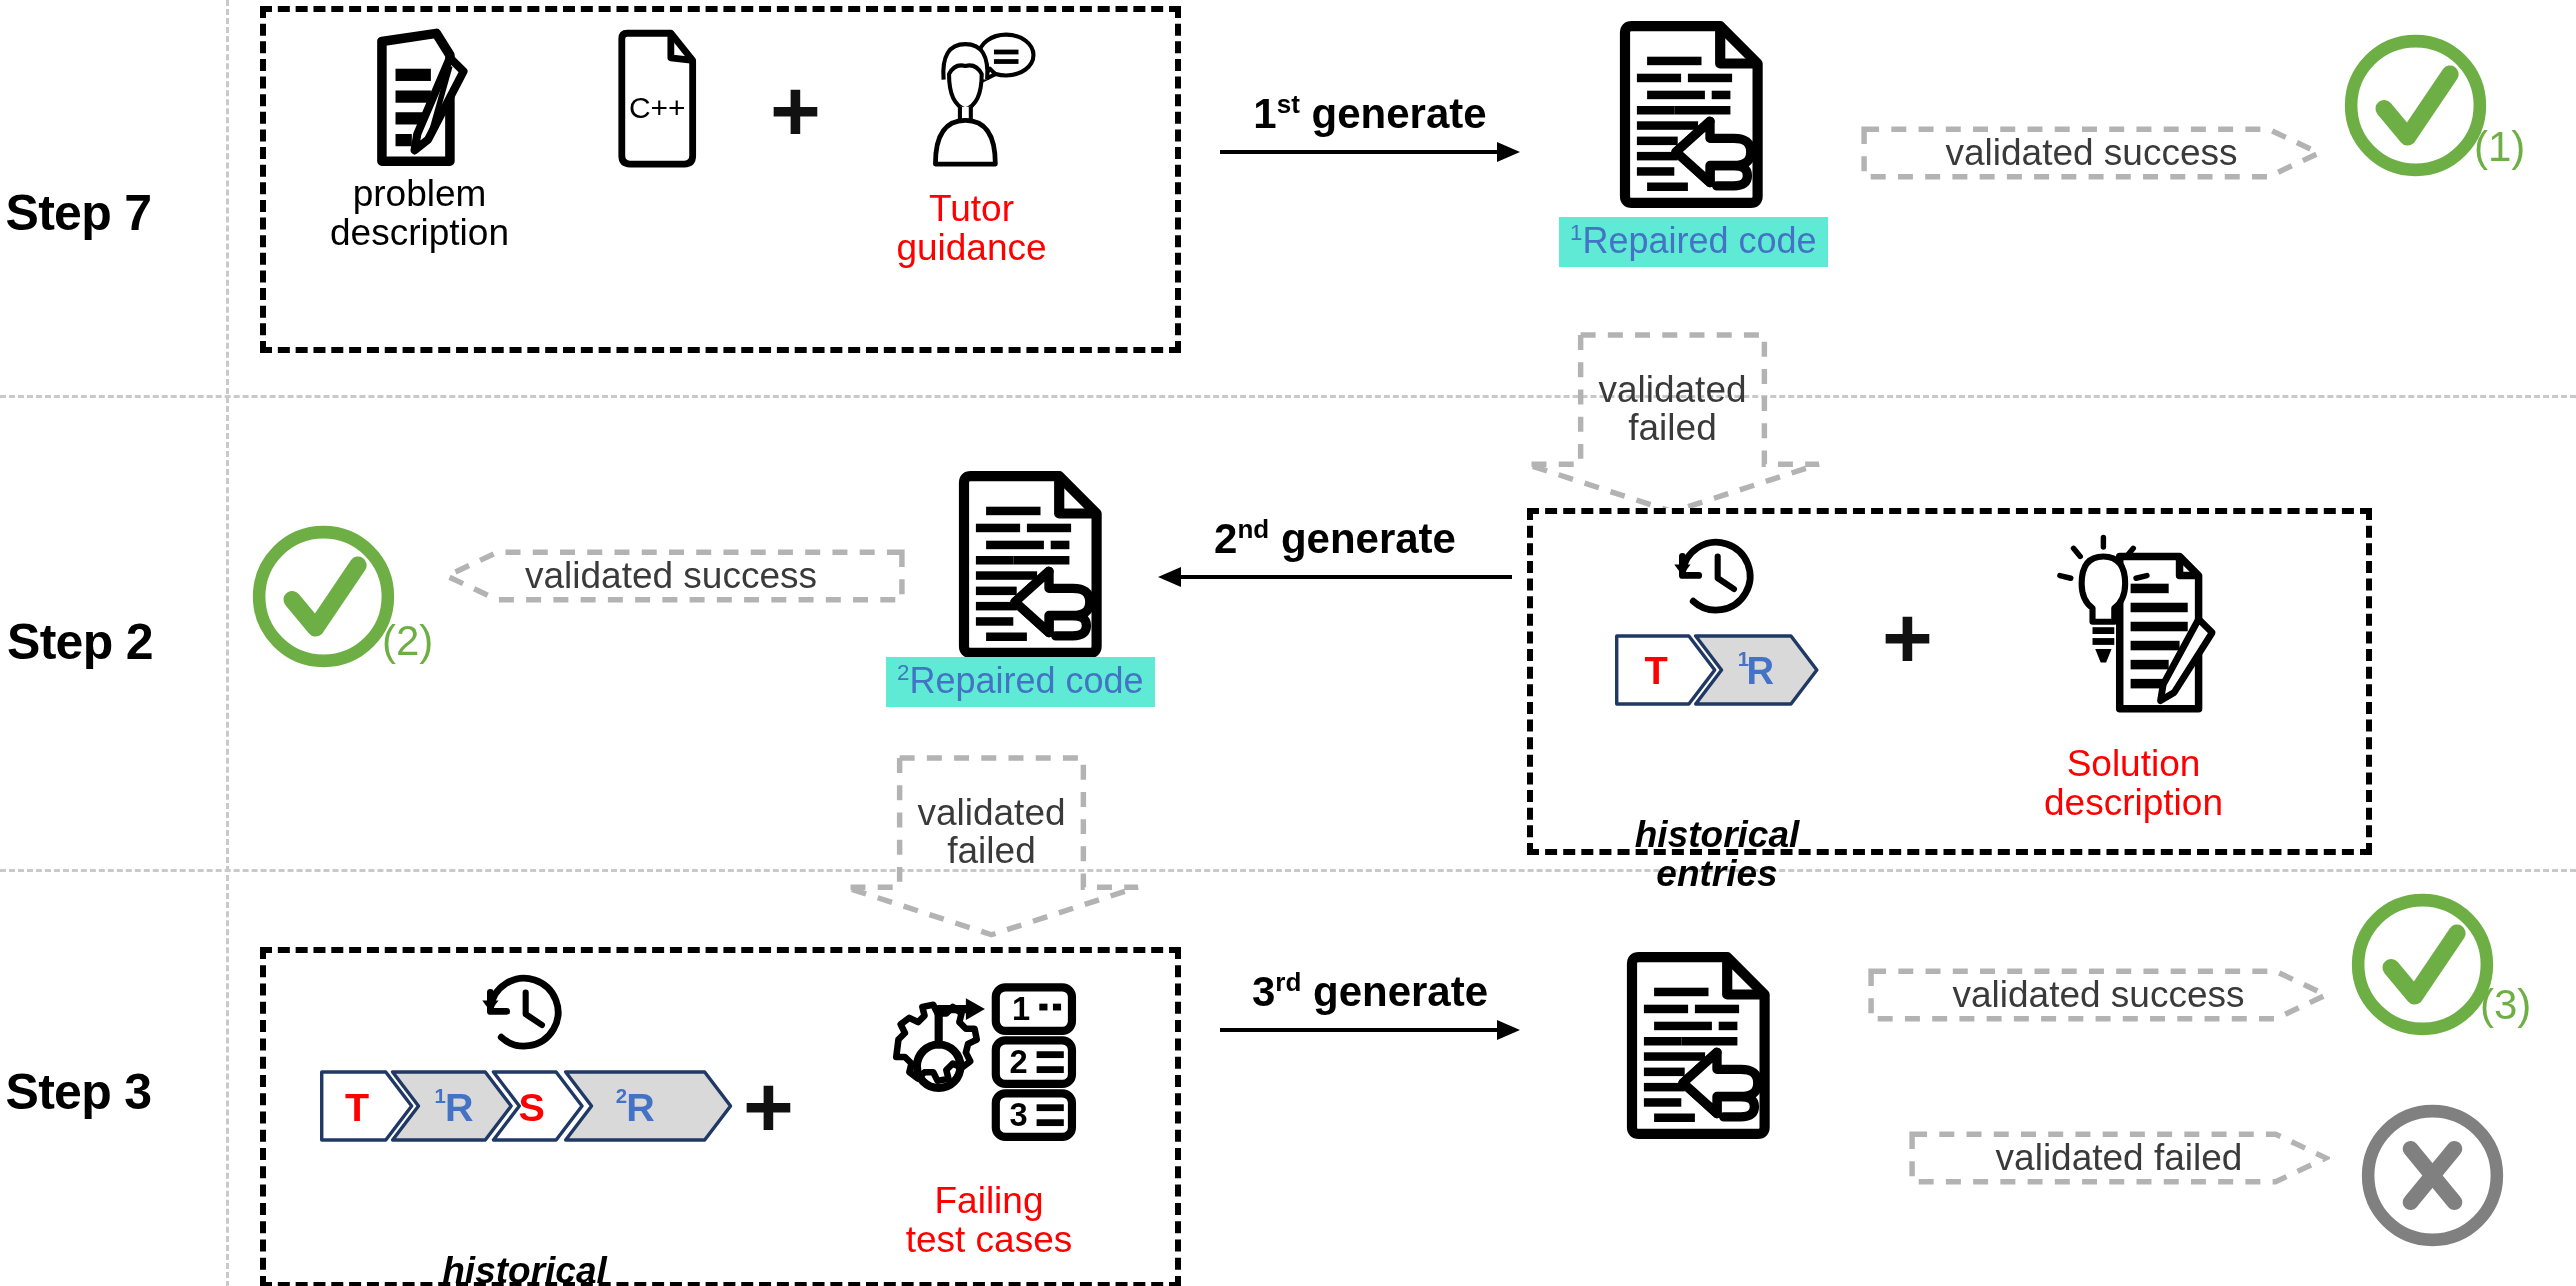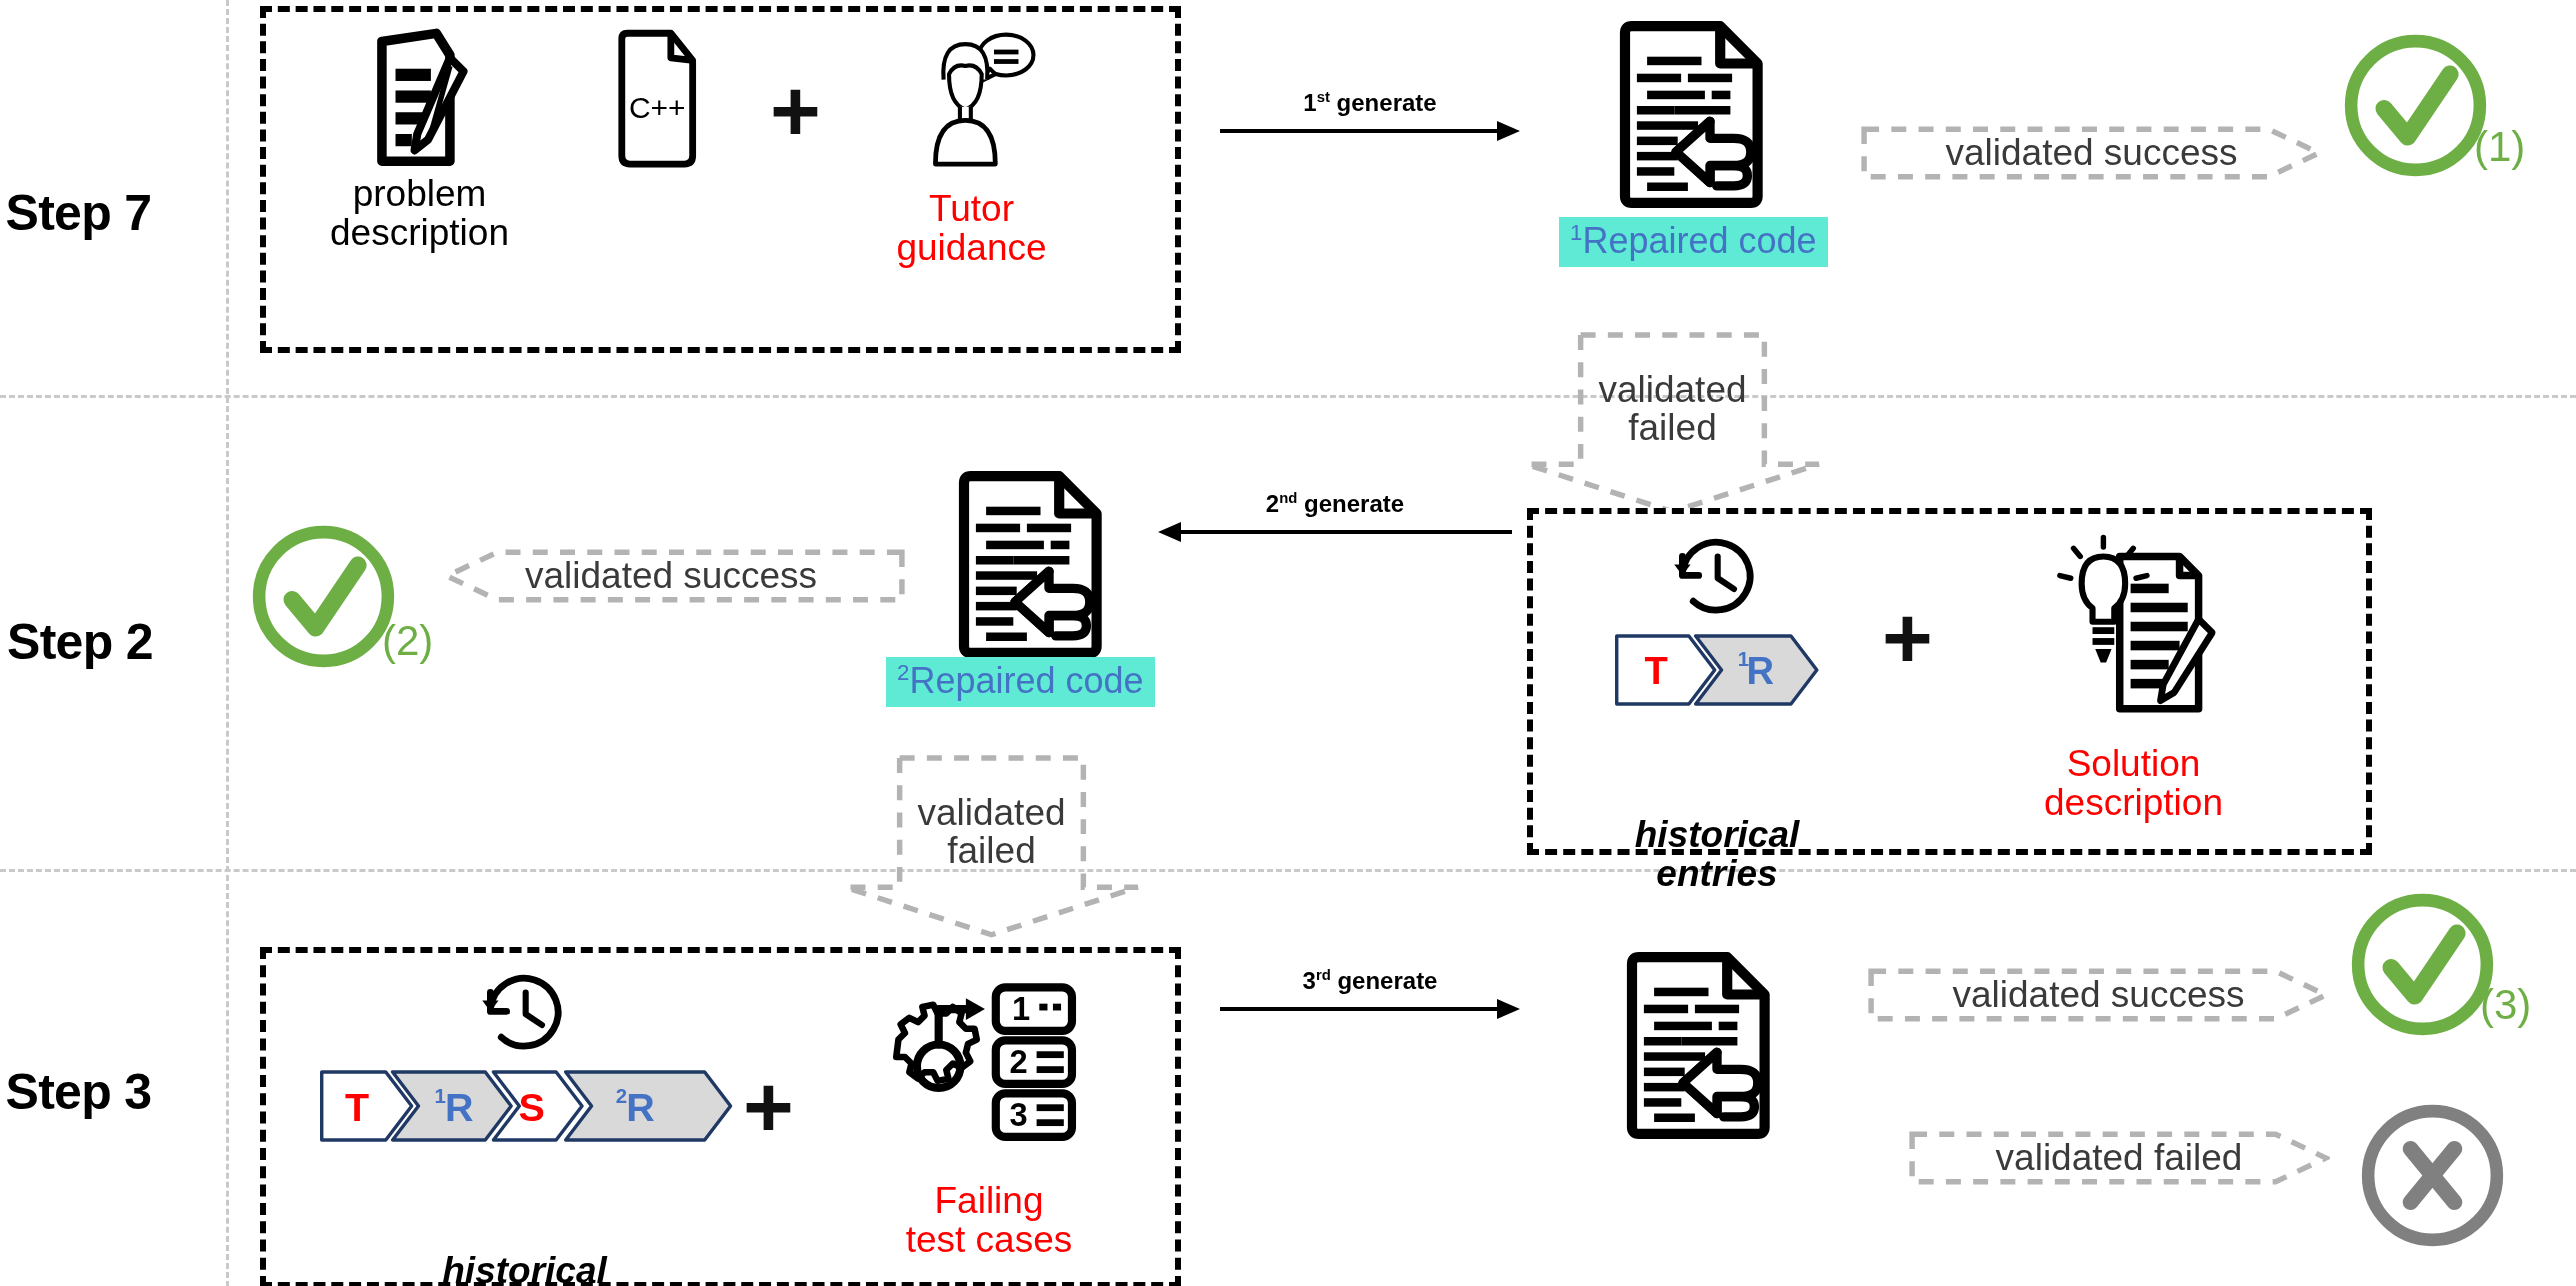--- a/index.html
+++ b/index.html
@@ -61,21 +61,21 @@
     font-size: 87px;
     font-weight: 700;
     color: #111;
     line-height: 1;
     font-family: "Liberation Sans", sans-serif;
   }
 
   
   .gen-wrap { position: absolute; text-align: center; }
   .gen-label {
-    font-size: 24px;
+    font-size: 42px;
     font-weight: 700;
     color: #000;
     white-space: nowrap;
     font-family: "Liberation Sans", sans-serif;
   }
   .gen-label sup { font-size: 0.62em; vertical-align: super; }
   .gen-arrow { position: relative; height: 20.4px; margin-top: 4.1px; }
   .gen-arrow .shaft {
     position: absolute; left: 0; top: 7.5px;
     height: 4.8px; background: #000;
@@ -291,21 +291,21 @@
       <rect x="23" y="96" width="24" height="5" fill="#000"></rect>
       <path d="M60 60 L40 78 L60 96 L60 86 L74 86 Q82 86 82 92 Q82 98 74 98 L64 98" fill="#fff" stroke="#000" stroke-width="5.5" stroke-linejoin="round" stroke-linecap="round"></path>
       <path d="M60 60 L40 78 L60 96 L60 86 L74 86 Q84 86 84 78 Q84 70 74 70 L60 70 Z" fill="#fff" stroke="#000" stroke-width="5.5" stroke-linejoin="round"></path>
     </svg>
   </div>
 
   <div class="repaired" style="left:886px; top:657px;">
     <sup>2</sup><span>Repaired code</span>
   </div>
 
-  <div class="gen-wrap" style="left:1158px; top:490px; width:354px;">
+  <div class="gen-wrap" style="left:1158px; top:514px; width:354px;">
     <div class="gen-label">
       <span>2</span><sup>nd</sup>
       <span>generate</span>
     </div>
     <div class="gen-arrow">
       <div class="shaft" style="left:23px; width:331px;"></div>
       <div class="head left" style="left:0;"></div>
     </div>
   </div>
 

